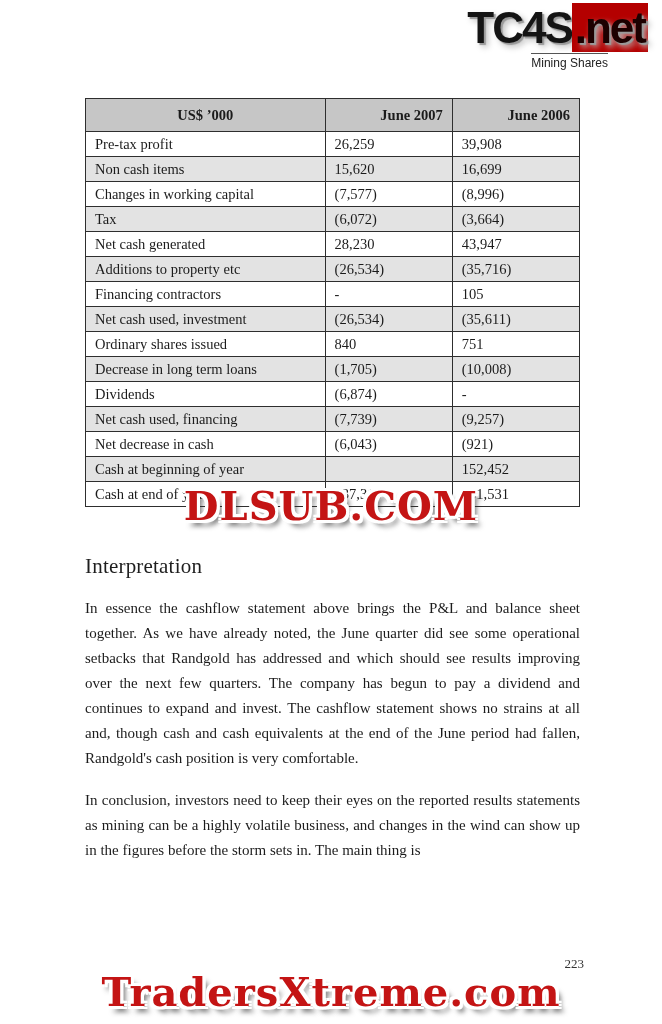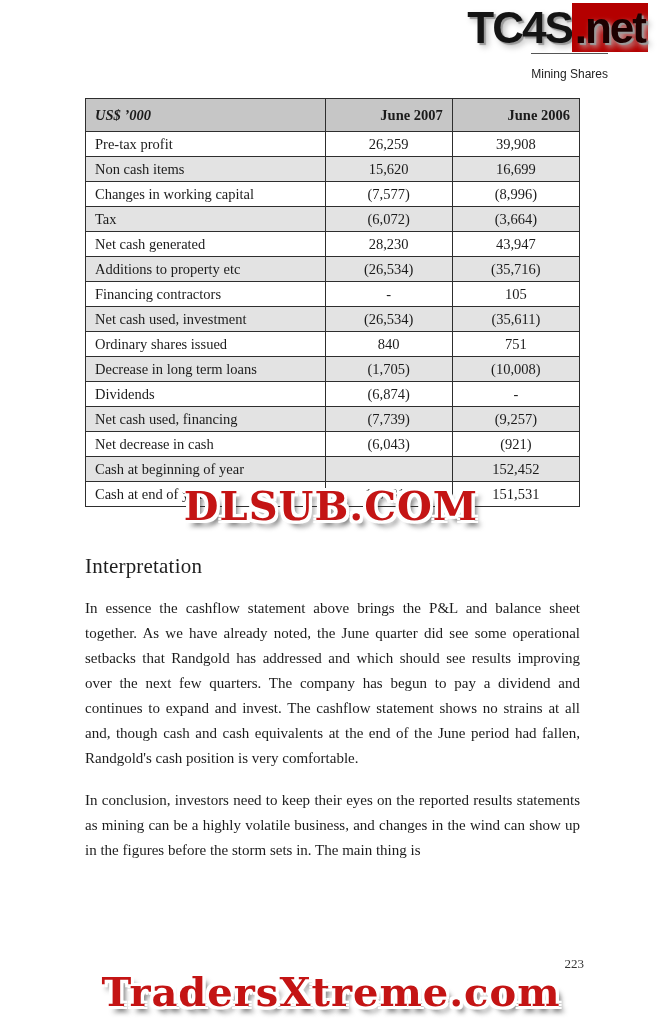--- a/index.html
+++ b/index.html
@@ -21,21 +21,21 @@
     letter-spacing:-2px;color:#141414;
     text-shadow:2px 2px 1px #9a9a9a, 4px 4px 6px #bdbdbd;
     white-space:nowrap;
   }
   .logo-net{background:#b40000;color:#1c0000;padding:0 3px;}
   .tagline{
     display:inline-block;
     font-family:"Liberation Sans", sans-serif;
     font-size:12px;color:#222;
     margin-top:3px;margin-right:40px;
-    border-top:1px solid #555;padding-top:13px;
+    border-top:1px solid #555;padding-top:2px;
   }
 
   
   .content{position:absolute;left:85px;top:98px;width:495px;}
   .table-title{
     font-size:15px;font-weight:bold;margin:0 0 16px 0;
     font-family:"Liberation Serif", serif;color:#111;
   }
 
   table.cashflow{
@@ -43,24 +43,24 @@
     border:1px solid #2e2e2e;
   }
   table.cashflow th, table.cashflow td{
     border:1px solid #2e2e2e;
     font-size:14.5px;line-height:16px;
     padding:4px 9px;
   }
   table.cashflow thead th{
     background:#c6c6c6;font-weight:bold;padding:8px 9px;
   }
-  th.label-col{text-align:left;width:252px;font-style:italic;}
+  th.label-col{text-align:center;width:252px;}
   th.num-col{text-align:right;width:120px;}
   td.label-cell{text-align:left;}
-  td.num-cell{text-align:center;}
+  td.num-cell{text-align:left;}
   tr.shade td{background:#e3e3e3;}
 
   .section-heading{
     font-size:21px;font-weight:normal;color:#1e1e1e;
     margin:47px 0 0 0;letter-spacing:0.2px;
   }
   .section-heading.second{margin-top:43px;}
   .body-para{
     margin:17px 0 0 0;
     font-size:15px;line-height:25px;

